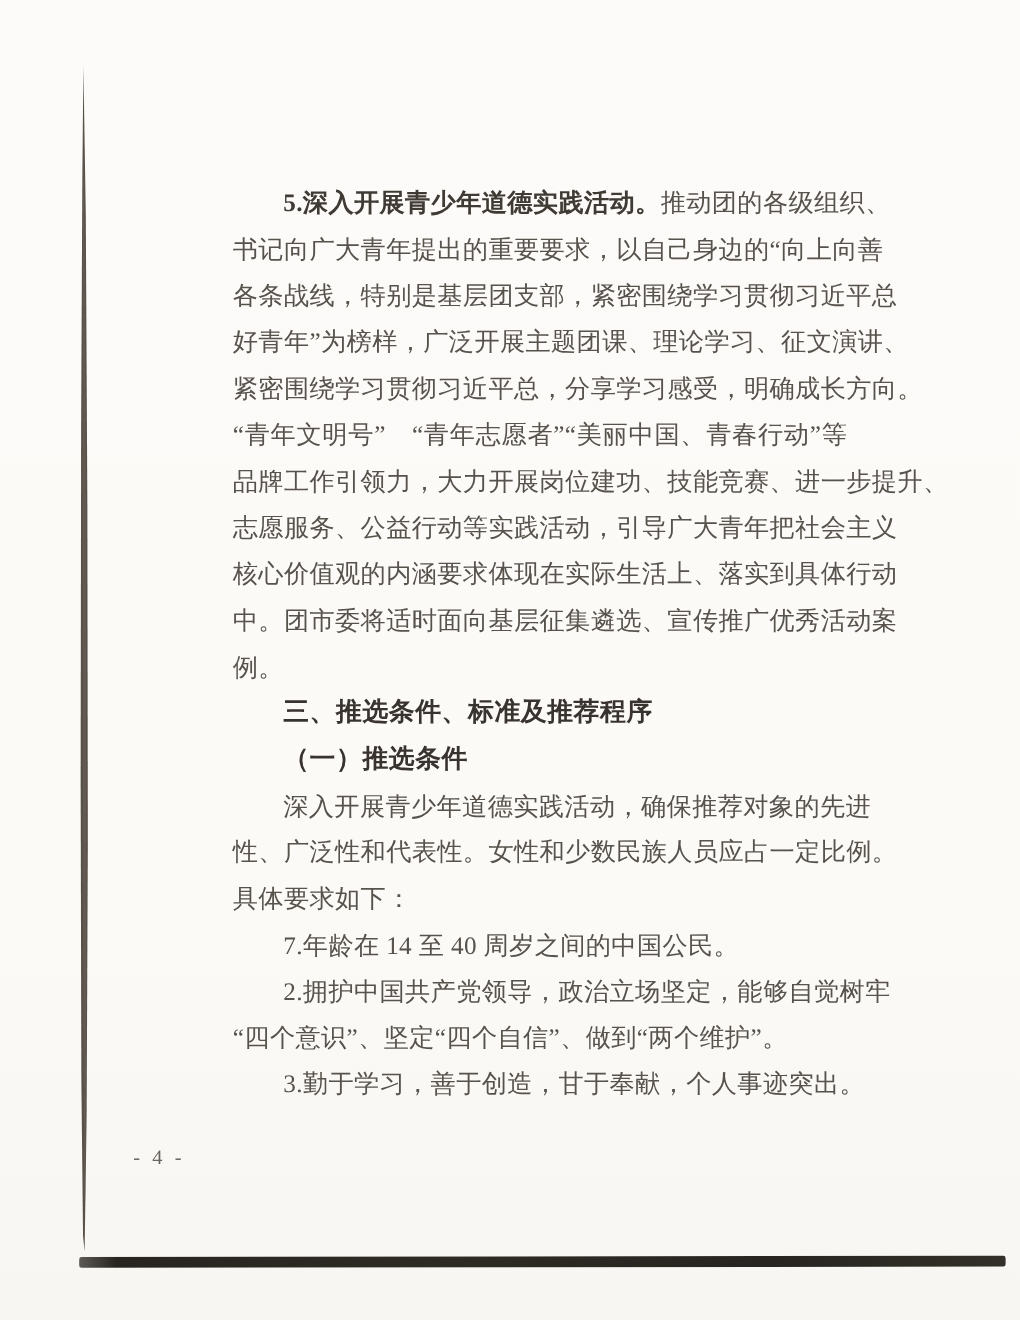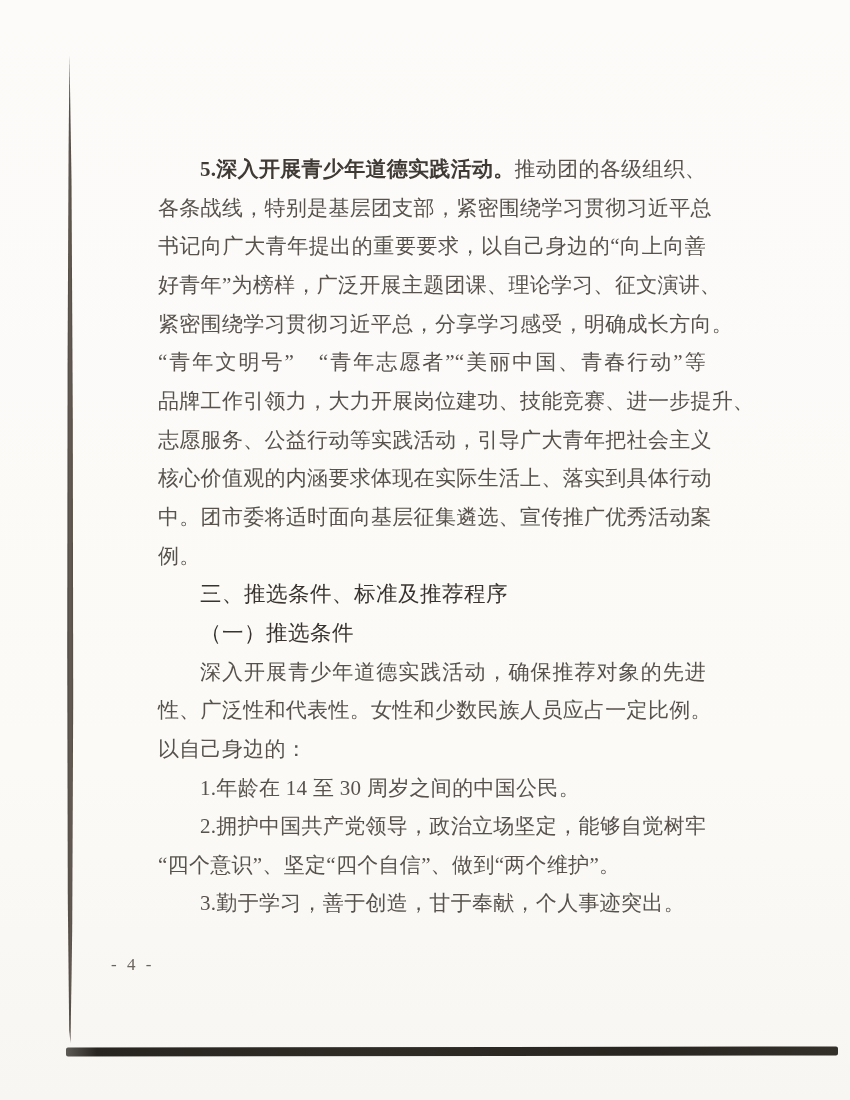--- a/index.html
+++ b/index.html
@@ -35,30 +35,31 @@
   }
   .textblock{
     position:absolute;left:158px;top:150px;width:548px;
   }
   .line{
     height:38.66px;line-height:38.66px;
     font-size:21px;
     letter-spacing:.3px;
     color:var(--text-color);
     white-space:nowrap;
+    margin-left:36px;
   }
   .line.j{
     text-align:justify;
     text-align-last:justify;
     text-justify:inter-character;
   }
   .line.ind{padding-left:42px;}
   .line.head{
     font-family:"DejaVu Sans","Liberation Sans",sans-serif;
-    font-weight:400;
+    font-weight:700;
     color:var(--heading-color);
     font-size:21.5px;
     letter-spacing:.5px;
   }
   .pre-bold{
     font-weight:700;
     color:var(--bold-lead-color);
   }
   .pagenum{
     position:absolute;left:111px;top:953px;
@@ -75,36 +76,36 @@
   <svg class="left-edge" viewBox="0 0 90 1100" xmlns="http://www.w3.org/2000/svg" aria-hidden="true">
     <path d="M69.5,55 L71.5,180 L72.8,420 L73.2,700 L72.2,930 L70.5,1043
              L69.2,1030 L67.8,900 L67.2,650 L67.6,360 L68.6,150 Z" fill="#4a423a" opacity="0.92"></path>
     <path d="M70,120 L71.5,400 L72,800 L71,1000 L70.2,1000 L69.2,780 L68.8,420 L69.2,160 Z" fill="#6b6259" opacity="0.55"></path>
   </svg>
 
   <div class="bottom-edge"></div>
 
   <div class="textblock" id="textblock">
       <div class="line j ind"><span class="pre-bold">5.深入开展青少年道德实践活动。</span><span>推动团的各级组织、</span></div>
+      <div class="line j"><span>书记向广大青年提出的重要要求，以自己身边的“向上向善</span></div>
       <div class="line j"><span>各条战线，特别是基层团支部，紧密围绕学习贯彻习近平总</span></div>
-      <div class="line j"><span>书记向广大青年提出的重要要求，以自己身边的“向上向善</span></div>
       <div class="line j"><span>好青年”为榜样，广泛开展主题团课、理论学习、征文演讲、</span></div>
       <div class="line j"><span>紧密围绕学习贯彻习近平总，分享学习感受，明确成长方向。</span></div>
       <div class="line j"><span>“青年文明号”　“青年志愿者”“美丽中国、青春行动”等</span></div>
       <div class="line j"><span>品牌工作引领力，大力开展岗位建功、技能竞赛、进一步提升、</span></div>
       <div class="line j"><span>志愿服务、公益行动等实践活动，引导广大青年把社会主义</span></div>
       <div class="line j"><span>核心价值观的内涵要求体现在实际生活上、落实到具体行动</span></div>
       <div class="line j"><span>中。团市委将适时面向基层征集遴选、宣传推广优秀活动案</span></div>
       <div class="line"><span>例。</span></div>
       <div class="line ind head"><span>三、推选条件、标准及推荐程序</span></div>
       <div class="line ind head"><span>（一）推选条件</span></div>
       <div class="line j ind"><span>深入开展青少年道德实践活动，确保推荐对象的先进</span></div>
       <div class="line j"><span>性、广泛性和代表性。女性和少数民族人员应占一定比例。</span></div>
-      <div class="line"><span>以自己身边的：</span></div>
-      <div class="line ind"><span>1.年龄在 14 至 30 周岁之间的中国公民。</span></div>
+      <div class="line"><span>具体要求如下：</span></div>
+      <div class="line ind"><span>7.年龄在 14 至 40 周岁之间的中国公民。</span></div>
       <div class="line j ind"><span>2.拥护中国共产党领导，政治立场坚定，能够自觉树牢</span></div>
       <div class="line"><span>“四个意识”、坚定“四个自信”、做到“两个维护”。</span></div>
       <div class="line ind"><span>3.勤于学习，善于创造，甘于奉献，个人事迹突出。</span></div>
     </div>
 
   <div class="pagenum">- 4 -</div>
 
 </div>
 
 </body></html>

